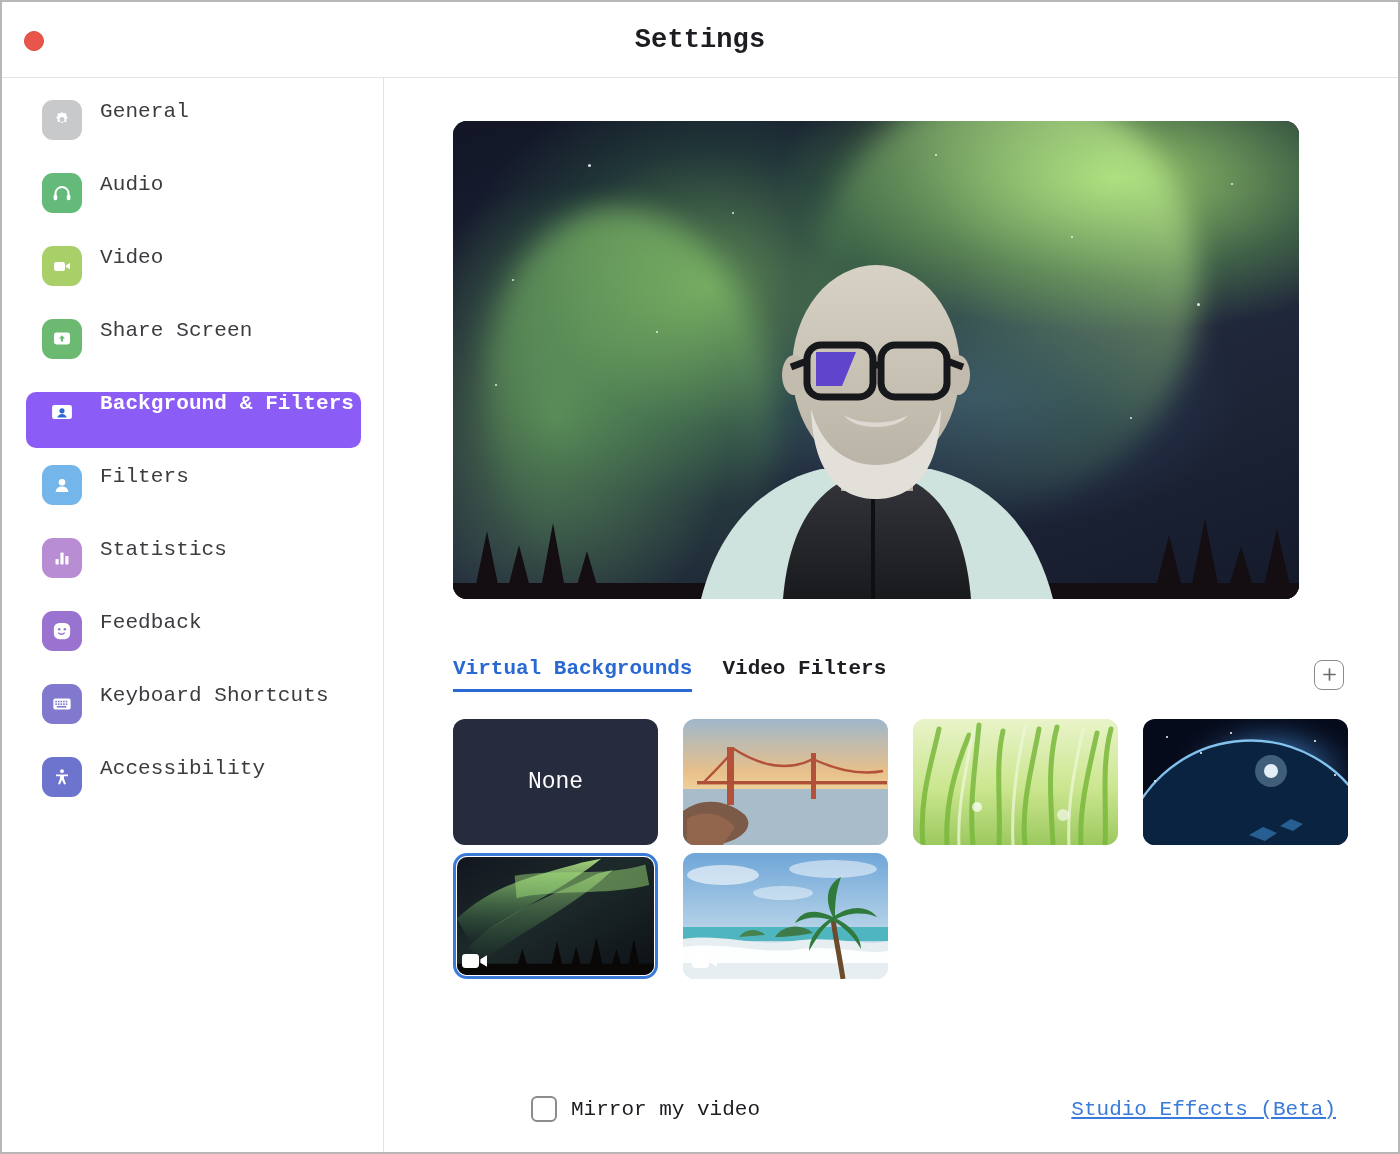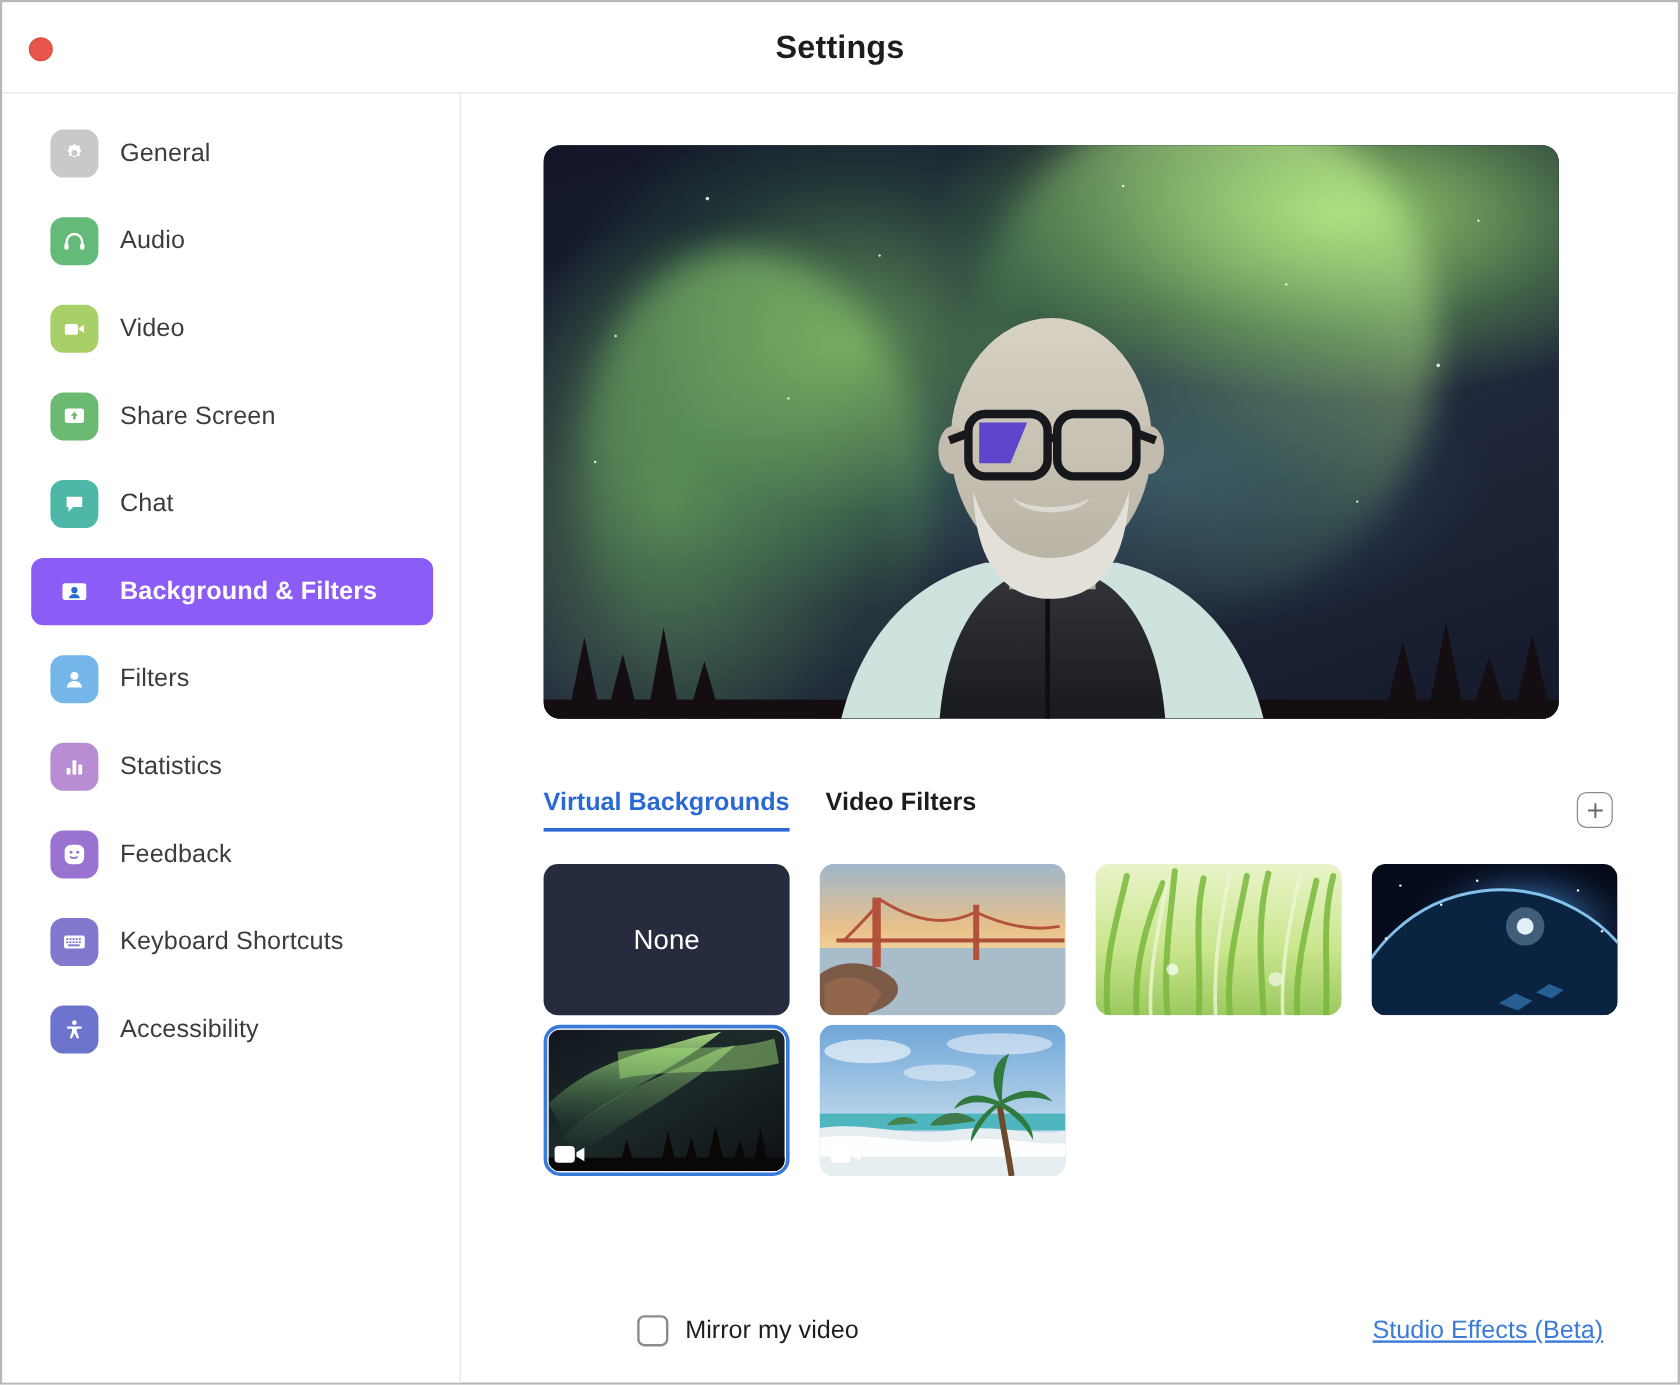--- a/index.html
+++ b/index.html
@@ -7,21 +7,21 @@
     width: 1400px; height: 1154px;
     background: #ffffff;
     font-family: "Liberation Sans", sans-serif;
     overflow: hidden;
   }
   .window {
     position: relative;
     width: 1400px; height: 1154px;
     background: #ffffff;
     border: 2px solid #b7b7b7;
-    display: flex; flex-direction: column;
+    display: flex; flex-direction: column; font-family: Liberation Mono, monospace;
   }
 
   
   .titlebar {
     position: relative;
     height: 76px; min-height: 76px;
     background: #ffffff;
     border-bottom: 1px solid #e3e3e3;
     display: flex; align-items: center; justify-content: center;
   }
@@ -40,21 +40,21 @@
   .body { display: flex; flex: 1; min-height: 0; }
 
   
   .sidebar {
     width: 382px; min-width: 382px;
     background: #ffffff;
     border-right: 1px solid #e3e3e3;
     padding-top: 22px;
   }
   .nav-item {
-    display: flex; align-items: center;
+    display: flex; 
     height: 56px;
     margin: 0 22px 17px 24px;
     padding-left: 16px;
     border-radius: 10px;
     cursor: default;
   }
   .nav-item.active { background: #8b5cf6; }
   .nav-icon {
     width: 40px; height: 40px; min-width: 40px;
     border-radius: 11px;
@@ -244,28 +244,20 @@
       <div class="nav-item">
         <span class="nav-icon" style="background:#6cba72">
           <svg width="24" height="24" viewBox="0 0 24 24">
               <rect x="4" y="5.5" width="16" height="12" rx="2.4" fill="#fff"></rect>
               <path d="M12 8.2l3 3.3h-1.9v3.1h-2.2v-3.1H9z" fill="#6cba72"></path>
             </svg>
         </span>
         <span class="nav-label">Share Screen</span>
       </div>
 
-      <div class="nav-item">
-        <span class="nav-icon" style="background:#4fb7a8">
-          <svg width="24" height="24" viewBox="0 0 24 24" fill="#fff">
-              <path d="M5.5 6h13v8.5h-7.4L7 18.5V14.5H5.5z"></path>
-            </svg>
-        </span>
-        <span class="nav-label">Chat</span>
-      </div>
 
       <div class="nav-item active">
         <span class="nav-icon">
           <svg width="28" height="28" viewBox="0 0 24 24">
               <rect x="3.5" y="6" width="17" height="12" rx="2" fill="#fff"></rect>
               <circle cx="12" cy="11" r="2.2" fill="#2a69d4"></circle>
               <path d="M8 16.8c.6-2 2.1-3 4-3s3.4 1 4 3z" fill="#2a69d4"></path>
             </svg>
         </span>
         <span class="nav-label">Background &amp; Filters</span>

